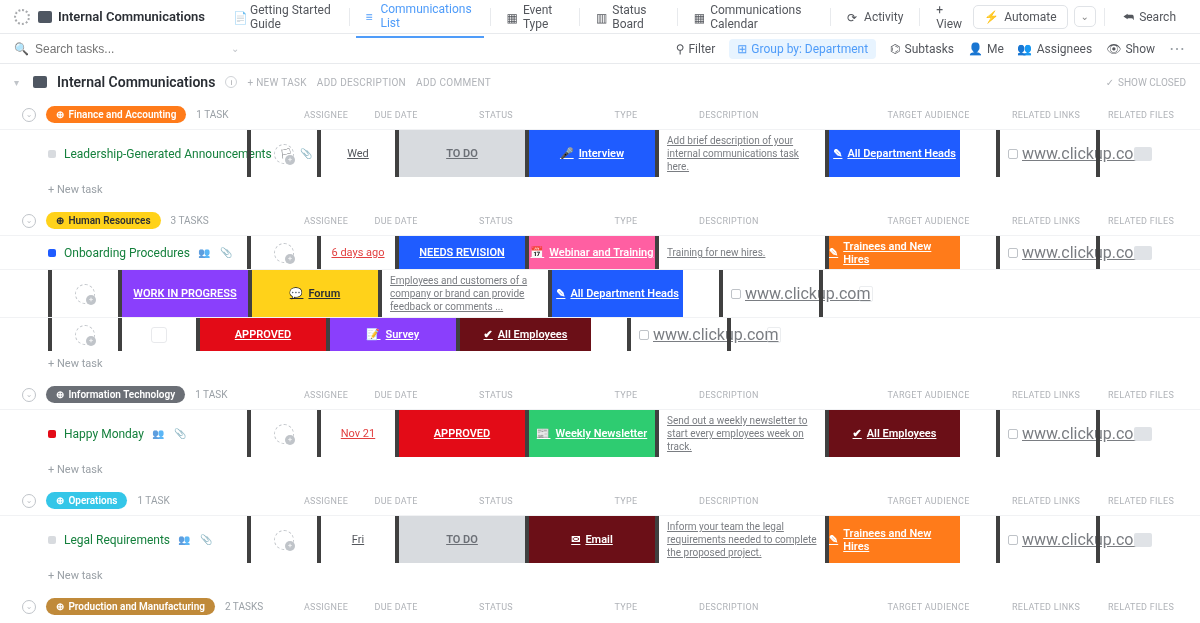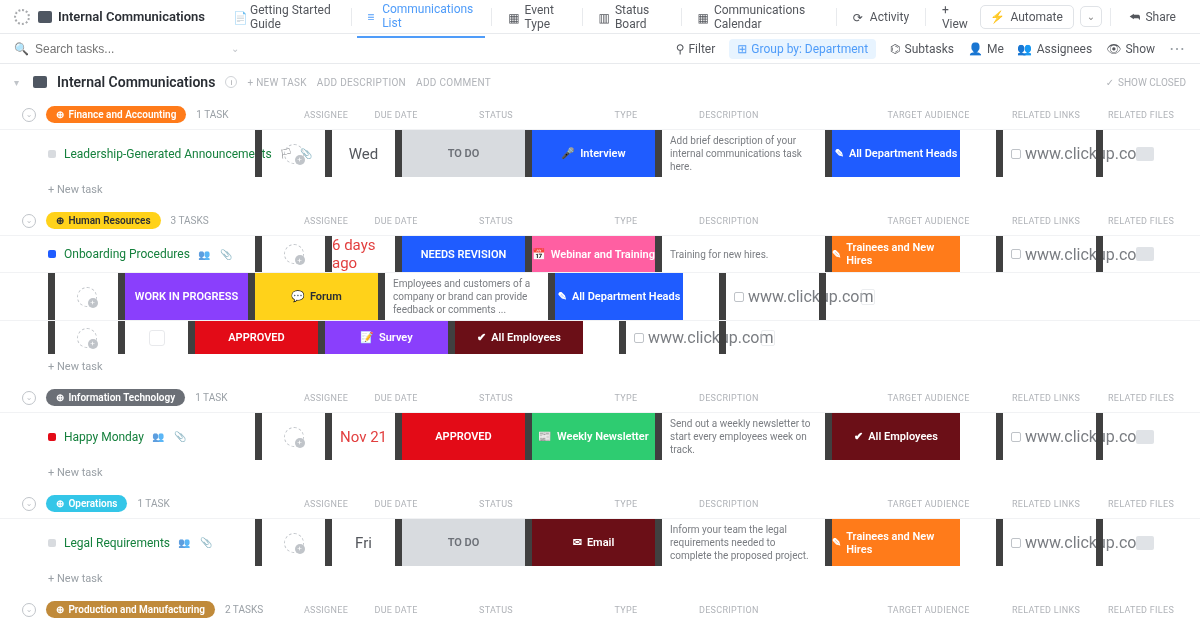--- a/index.html
+++ b/index.html
@@ -55,25 +55,25 @@
   .col-target { width: 135px; }
   .col-links { width: 100px; }
   .col-files { width: 90px; }
 
   
   .task-row { display: flex; align-items: stretch; padding: 0 14px 0 48px; min-height: 34px; border-top: 1px solid #f1f2f4; background: #fff; }
   .task-name-cell { display: flex; align-items: center; gap: 8px; flex: 1; min-width: 0; }
   .task-sq { width: 8px; height: 8px; border-radius: 2px; flex-shrink: 0; }
   .task-name { font-size: 12px; color: #15803d; white-space: nowrap; }
   .tiny-icon { width: 14px; height: 14px; display: inline-flex; align-items: center; justify-content: center; font-size: 10px; opacity: 0.7; }
-  .cell { display: flex; align-items: center; justify-content: center; font-size: 11px; color: #54575d; border-left: 7px solid #404040; }
+  .cell { display: flex; align-items: center; justify-content: center; font-size: 11px; color: #54575d; border-left: 4px solid #404040; text-decoration: underline; }
   .cell-assignee { width: 70px; }
   .assignee-dot { width: 20px; height: 20px; border: 1px dashed #c0c4c9; border-radius: 50%; position: relative; }
   .assignee-dot::after { content: "+"; position: absolute; bottom: -2px; right: -2px; background: #c0c4c9; color: #fff; width: 10px; height: 10px; border-radius: 50%; font-size: 8px; display: flex; align-items: center; justify-content: center; }
-  .cell-duedate { width: 70px; font-size: 15px; }
+  .cell-duedate { width: 78px; font-size: 11px; text-align: right; }
   .cell-duedate.overdue { color: #e23f3f; }
   .date-ph { width: 16px; height: 16px; border: 1px solid #d8dbdf; border-radius: 3px; opacity: 0.6; }
   .cell-status { width: 130px; color: #fff; font-weight: 600; font-size: 11px; }
   .cell-type { width: 130px; color: #fff; font-weight: 600; font-size: 11px; gap: 5px; }
   .cell-desc { width: 170px; justify-content: flex-start; padding: 4px 8px; font-size: 10px; color: #7a7d82; line-height: 1.3; text-align: left; }
   .cell-target { width: 135px; color: #fff; font-weight: 600; font-size: 11px; gap: 5px; }
   .cell-links { width: 100px; font-size: 16px; color: #7a7d82; gap: 4px; justify-content: flex-start; padding-left: 8px; margin-left: 36px; }
   .link-icon { width: 10px; height: 10px; border: 1px solid #bfc3c8; border-radius: 2px; flex-shrink: 0; }
   .cell-files { width: 90px; }
   .file-thumb { width: 18px; height: 14px; background: #e0e3e7; border-radius: 2px; }
@@ -125,21 +125,21 @@
 
   <div class="topbar-right">
     <div class="btn-automate">
       <span>⚡</span>
       <span>Automate</span>
     </div>
     <div class="btn-chevron">⌄</div>
     <div class="view-divider"></div>
     <div class="btn-share">
       <span>⮪</span>
-      <span>Share</span>
+      <span>Search</span>
     </div>
   </div>
 </div>
 
 <div class="filterbar">
   <div class="search-wrap">
     <span>🔍</span>
     <input class="search-input" placeholder="Search tasks..." style="">
     <span style="color:#c0c4c9;font-size:10px;margin-left:30px">⌄</span>
   </div>

